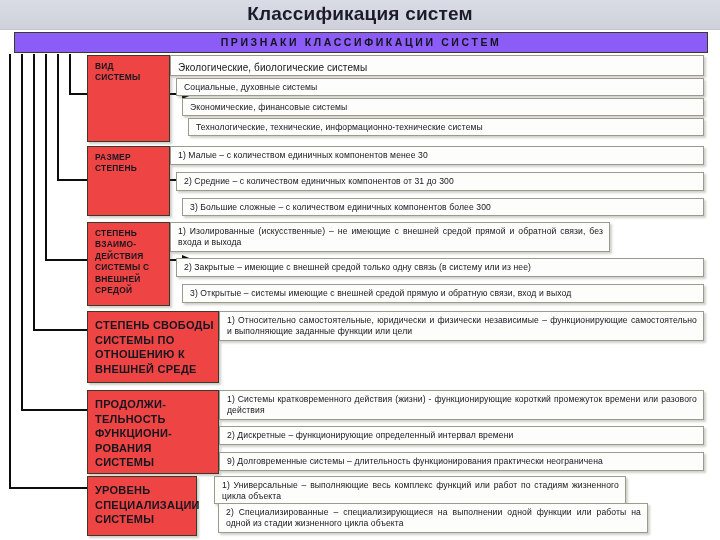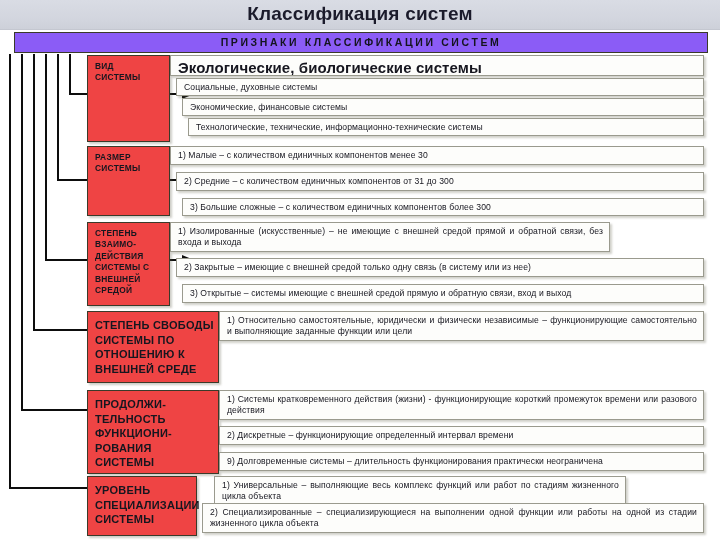--- a/index.html
+++ b/index.html
@@ -103,22 +103,22 @@
     box-sizing: border-box;
     box-shadow: 2px 2px 2px rgba(90,90,70,0.28);
     padding: 3px 6px 0 7px;
     font-size: 8.6px;
     color: #16161f;
     line-height: 11.2px;
     letter-spacing: 0.1px;
     overflow: hidden;
   }
   .row.first-emph {
-    font-size: 15px;
-    font-weight: bold;
+    font-size: 10px;
+    font-weight: normal;
     line-height: 15px;
     padding-top: 4px;
   }
   .row.justify {
     text-align: justify;
   }
   .row .row-text {
     display: block;
   }
 </style>
@@ -168,21 +168,21 @@
       <span class="row-text">Экономические, финансовые системы</span>
     </div>
     <div class="row" style="left:18px; top:63px; width:516px; height:18px;">
       <span class="row-text">Технологические, технические, информационно-технические системы</span>
     </div>
   </div>
 </div>
 
 <div class="section" style="left:87px; top:146px; width:623px; height:70px;">
   <div class="section-label" style="width:83px;">РАЗМЕР
-СИСТЕМЫ</div>
+СТЕПЕНЬ</div>
   <div class="rows" style="left:83px; width:540px;">
     <div class="row" style="left:0px; top:0px; width:534px; height:19px;">
       <span class="row-text">1) Малые – с количеством единичных компонентов менее 30</span>
     </div>
     <div class="row" style="left:6px; top:26px; width:528px; height:19px;">
       <span class="row-text">2) Средние – с количеством единичных компонентов от 31 до 300</span>
     </div>
     <div class="row" style="left:12px; top:52px; width:522px; height:18px;">
       <span class="row-text">3) Большие сложные – с количеством единичных компонентов более 300</span>
     </div>
@@ -241,17 +241,17 @@
 </div>
 
 <div class="section" style="left:87px; top:476px; width:623px; height:60px;">
   <div class="section-label big" style="width:110px;">УРОВЕНЬ
 СПЕЦИАЛИЗАЦИИ
 СИСТЕМЫ</div>
   <div class="rows" style="left:115px; width:508px;">
     <div class="row justify" style="left:12px; top:0px; width:412px; height:28px;">
       <span class="row-text">1) Универсальные – выполняющие весь комплекс функций или работ по стадиям жизненного цикла объекта</span>
     </div>
-    <div class="row justify" style="left:0px; top:27px; width:502px; height:30px;">
+    <div class="row justify" style="left:16px; top:27px; width:430px; height:30px;">
       <span class="row-text">2) Специализированные – специализирующиеся на выполнении одной функции или работы на одной из стадии жизненного цикла объекта</span>
     </div>
   </div>
 </div>
 
 </body></html>

